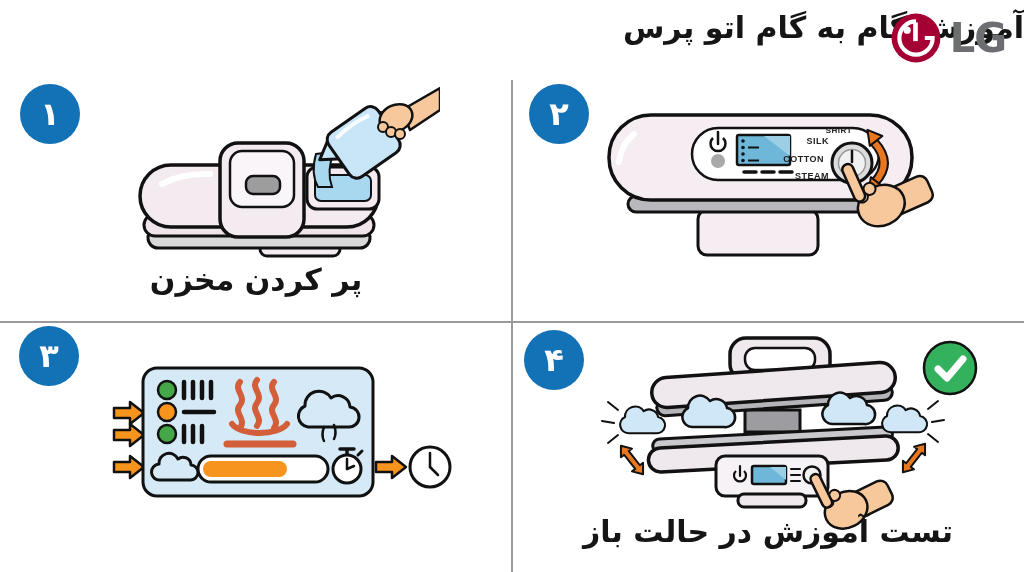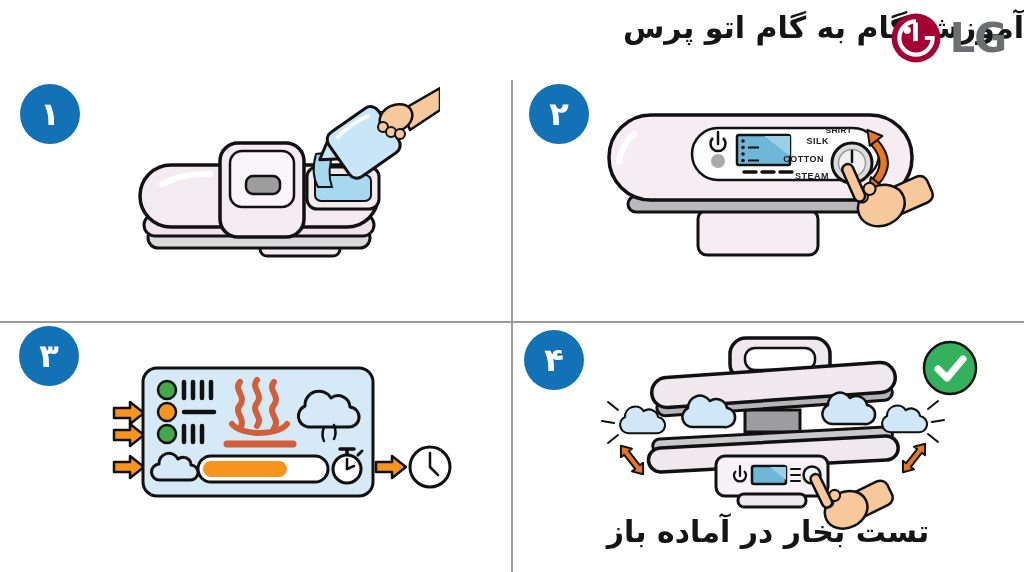--- a/index.html
+++ b/index.html
@@ -92,20 +92,21 @@
     </g>
     <g>
       <path d="M292 26 L330 4 L330 26 L300 46 Z" fill="#f8c89d" stroke="#111" stroke-width="2.5" stroke-linejoin="round"></path>
       <ellipse cx="286" cy="34" rx="17" ry="13" transform="rotate(-25 286 34)" fill="#f8c89d" stroke="#111" stroke-width="2.5"></ellipse>
       <circle cx="273" cy="43" r="5" fill="#f8c89d" stroke="#111" stroke-width="2"></circle>
       <circle cx="281" cy="48" r="5" fill="#f8c89d" stroke="#111" stroke-width="2"></circle>
       <circle cx="290" cy="50" r="5" fill="#f8c89d" stroke="#111" stroke-width="2"></circle>
     </g>
   </svg>
 
+  <div class="caption" id="caption-1">پر کردن مخزن</div>
 </section>
 
 <section class="quad" id="quad-2">
   <div class="badge" id="badge-2">۲</div>
 
   <svg class="ill" id="ill-2" viewBox="0 0 400 190">
     <g>
       <rect x="150" y="118" width="120" height="45" rx="9" fill="#f6edf2" stroke="#111" stroke-width="3"></rect>
       <rect x="80" y="104" width="265" height="16" rx="8" fill="#b9b9bd" stroke="#111" stroke-width="3"></rect>
       <rect x="61" y="23" width="303" height="85" rx="42" fill="#f6edf2" stroke="#111" stroke-width="3.5"></rect>
@@ -282,14 +283,14 @@
       <circle cx="10" cy="22" r="5.5" fill="#f8c89d" stroke="#111" stroke-width="2"></circle>
       <rect x="-5" y="-6" width="10" height="36" rx="5" fill="#f8c89d" stroke="#111" stroke-width="2.5"></rect>
     </g>
   </svg>
 
   <svg id="check-4" viewBox="0 0 60 60">
     <circle cx="30" cy="30" r="26" fill="#33b15c" stroke="#111" stroke-width="2.5"></circle>
     <path d="M18 31 L27 40 L43 21" fill="none" stroke="#ffffff" stroke-width="7" stroke-linecap="round" stroke-linejoin="round"></path>
   </svg>
 
-  <div class="caption" id="caption-4">تست بخار در آماده باز</div>
+  <div class="caption" id="caption-4">تست آموزش در حالت باز</div>
 </section>
 
 </body></html>

